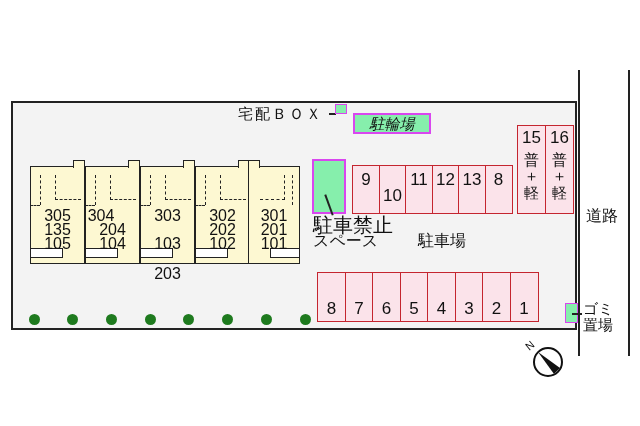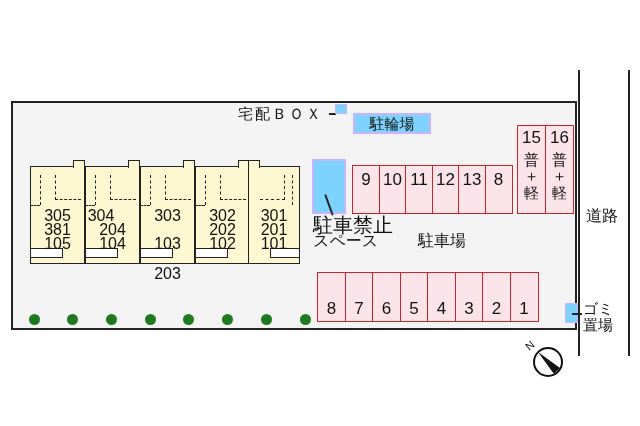--- a/index.html
+++ b/index.html
@@ -10,21 +10,21 @@
           border: 2px solid #222; box-sizing: border-box; }
   .road-line { width: 2px; background: #222; }
   .label { font-size: 15px; line-height: 16px; white-space: nowrap; }
   .bldg-unit { background: #fdf8d2; border: 1.5px solid #222; box-sizing: border-box; }
   .unit-num { font-size: 16px; line-height: 15px; text-align: center; font-family: "Liberation Sans", sans-serif; }
   .dash { border-color: #222; border-style: dashed; border-width: 0; }
   .porch { background: #ffffff; border: 1.5px solid #222; box-sizing: border-box; }
   .stall { background: #fbe3ea; border: 1.5px solid #c4252f; box-sizing: border-box;
            font-family: "Liberation Sans", sans-serif; font-size: 17px; text-align: center; }
   .tree { width: 11px; height: 11px; border-radius: 50%; background: #1e7a1e; }
-  .boxed { border: 2px solid #c4b5fd; background: #7dd3fc; box-sizing: border-box; }
+  .boxed { border: 2px solid #d946ef; background: #86efac; box-sizing: border-box; font-style: italic; }
 </style>
 </head>
 <body>
 
 <div class="abs road-line" style="left:578px; top:70px; height:286px;"></div>
 <div class="abs road-line" style="left:628px; top:70px; height:286px;"></div>
 <div class="abs label" style="left:586px; top:208px; font-size:16px;">道路</div>
 
 <div class="abs site"></div>
 
@@ -35,21 +35,21 @@
 <div class="abs boxed" style="left:353px; top:113px; width:78px; height:21px;">
   <div class="label" style="text-align:center; line-height:18px; font-size:15px;">駐輪場</div>
 </div>
 
 <div class="abs" style="left:30px; top:160px; width:270px; height:105px;">
 
   <div class="abs bldg-unit" style="left:0; top:6px; width:55px; height:98px;"></div>
   <div class="abs bldg-unit" style="left:43px; top:0; width:12px; height:8px; border-bottom:none;"></div>
   <div class="abs porch" style="left:0; top:88px; width:33px; height:10px;"></div>
   <div class="abs unit-num" style="left:0; top:48px; width:55px;">305</div>
-  <div class="abs unit-num" style="left:0; top:62px; width:55px;">381</div>
+  <div class="abs unit-num" style="left:0; top:62px; width:55px;">135</div>
   <div class="abs unit-num" style="left:0; top:76px; width:55px;">105</div>
   <div class="abs dash" style="left:10px; top:15px; width:0; height:30px; border-left-width:1.5px;"></div>
   <div class="abs dash" style="left:25px; top:15px; width:25px; height:24px; border-left-width:1.5px; border-bottom-width:1.5px;"></div>
   <div class="abs dash" style="left:0; top:45px; width:10px; height:0; border-top-width:1.5px;"></div>
 
   <div class="abs bldg-unit" style="left:55px; top:6px; width:55px; height:98px;"></div>
   <div class="abs bldg-unit" style="left:98px; top:0; width:12px; height:8px; border-bottom:none;"></div>
   <div class="abs porch" style="left:55px; top:88px; width:33px; height:10px;"></div>
   <div class="abs unit-num" style="left:55px; top:48px; width:32px;">304</div>
   <div class="abs unit-num" style="left:55px; top:62px; width:55px;">204</div>
@@ -93,21 +93,21 @@
 <div class="abs label" style="left:313px; top:217px; font-size:20px; line-height:16px;">駐車禁止</div>
 <div class="abs label" style="left:313px; top:233px; font-size:16px; line-height:16px;">スペース</div>
 
 <div class="abs label" style="left:418px; top:233px; font-size:16px;">駐車場</div>
 
 <div class="abs" style="left:352px; top:165px; height:49px; display:flex;">
   <div class="stall" style="width:28px; height:49px;">
       <div style="padding-top:4px;">9</div>
     </div>
   <div class="stall" style="width:28px; height:49px; margin-left:-1.5px;">
-      <div style="padding-top:4px;">10</div>
+      <div style="padding-top:4px;margin-top:16px;">10</div>
     </div>
   <div class="stall" style="width:28px; height:49px; margin-left:-1.5px;">
       <div style="padding-top:4px;">11</div>
     </div>
   <div class="stall" style="width:28px; height:49px; margin-left:-1.5px;">
       <div style="padding-top:4px;">12</div>
     </div>
   <div class="stall" style="width:28px; height:49px; margin-left:-1.5px;">
       <div style="padding-top:4px;">13</div>
     </div>

